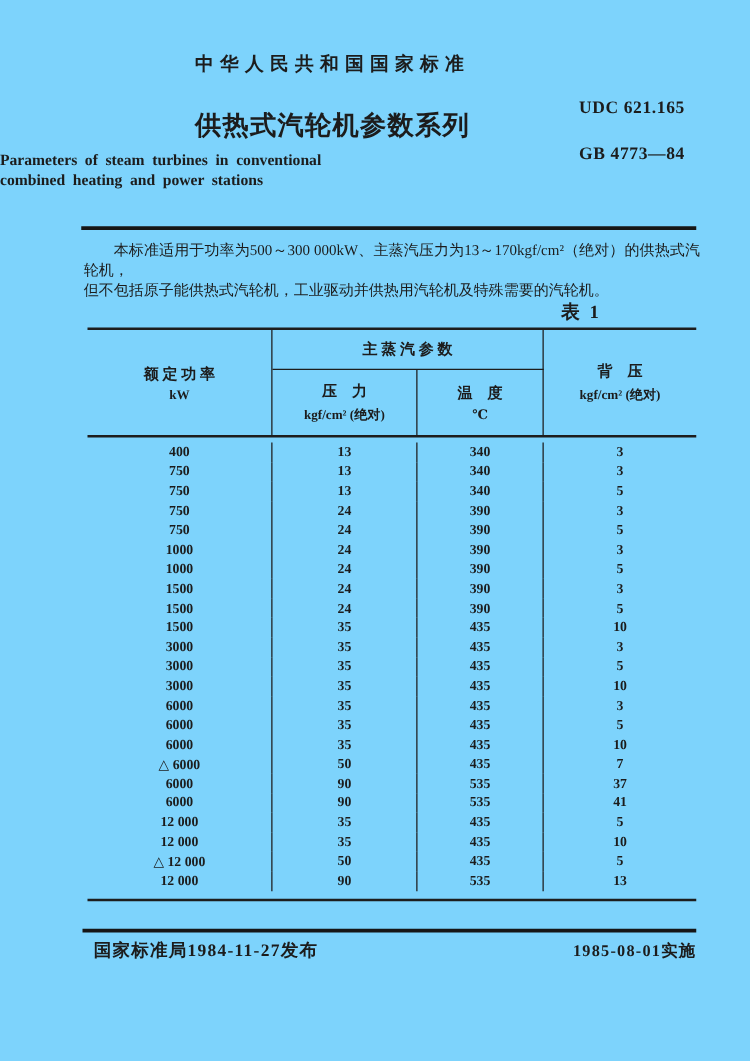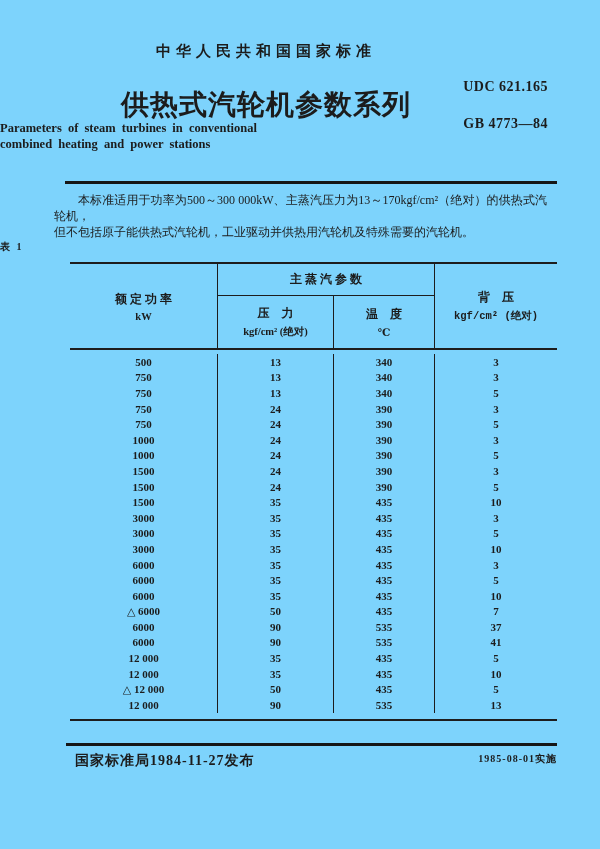--- a/index.html
+++ b/index.html
@@ -17,68 +17,68 @@
     position: absolute; top: 42px; left: 0; width: 532px;
     text-align: center; font-size: 15px; font-weight: bold; letter-spacing: 5px;
   }
   .udc {
     position: absolute; top: 79px; right: 52px;
     font-size: 14px; font-weight: bold; letter-spacing: 0.5px;
     font-family: "Liberation Serif", serif;
   }
   .main-title {
     position: absolute; top: 86px; left: 0; width: 532px;
-    text-align: center; font-size: 28px; font-weight: bold; letter-spacing: 1px;
+    text-align: center; font-size: 21px; font-weight: bold; letter-spacing: 1px;
   }
   .en-title {
     position: absolute; top: 120px; left: 0; width: 532px;
     text-align: left; font-size: 12.5px; font-weight: bold;
     line-height: 16px; word-spacing: 3px;
   }
   .gb-num {
     position: absolute; top: 116px; right: 52px;
     font-size: 14px; font-weight: bold; letter-spacing: 0.5px;
   }
   .header-rule {
     position: absolute; top: 181px; left: 65px; width: 492px; height: 3px;
     background: #161616;
   }
 
   
   .intro {
-    position: absolute; top: 192px; left: 54px; width: 493px;
+    position: absolute; top: 192px; left: 67px; width: 493px;
     font-size: 12px; line-height: 16px; text-align: justify;
   }
   .intro .line1 { text-indent: 2em; }
   .clause { margin-top: 0; }
 
   .table-caption {
     position: absolute; top: 240px; left: 0; width: 481px;
-    text-align: left; font-size: 10px; font-weight: bold; letter-spacing: 2px;
+    text-align: right; font-size: 15px; font-weight: bold; letter-spacing: 2px;
   }
 
   
   .tbl {
     position: absolute; top: 262px; left: 70px; width: 487px;
     border-top: 2px solid #1d1d1d;
   }
   .thead {
     display: grid;
     grid-template-columns: 148px 116px 101px 122px;
     grid-template-rows: 32px 52px;
     border-bottom: 2px solid #1d1d1d;
   }
   .th {
     display: flex; flex-direction: column; align-items: center; justify-content: center;
     font-size: 12px; font-weight: bold;
   }
   .th .unit { font-size: 10.5px; font-weight: bold; margin-top: 3px; letter-spacing: 0; }
   .cell-power   { grid-column: 1; grid-row: 1 / 3; border-right: 1.5px solid #1d1d1d; }
   .cell-steam   { grid-column: 2 / 4; grid-row: 1; border-right: 1.5px solid #1d1d1d; border-bottom: 1.5px solid #1d1d1d; }
-  .cell-back    { grid-column: 4; grid-row: 1 / 3; font-family: Liberation Mono, monospace; }
+  .cell-back    { grid-column: 4; grid-row: 1 / 3; }
   .cell-press   { grid-column: 2; grid-row: 2; border-right: 1.5px solid #1d1d1d; }
   .cell-temp    { grid-column: 3; grid-row: 2; border-right: 1.5px solid #1d1d1d; }
 
   .tbody { border-bottom: 2px solid #1d1d1d; padding: 4px 0 6px 0; }
   .tr {
     display: grid;
     grid-template-columns: 148px 116px 101px 122px;
     height: 15.6px; align-items: center;
   }
   .td { text-align: center; font-size: 11px; font-weight: bold; height: 100%; display:flex; align-items:center; justify-content:center; }
@@ -88,21 +88,21 @@
   .footer-rule {
     position: absolute; top: 743px; left: 66px; width: 491px; height: 3px;
     background: #161616;
   }
   .footer-issued {
     position: absolute; top: 752px; left: 75px;
     font-size: 14px; font-weight: bold; letter-spacing: 1px;
   }
   .footer-effective {
     position: absolute; top: 752px; right: 43px;
-    font-size: 10px; font-weight: bold; letter-spacing: 1px;
+    font-size: 13px; font-weight: bold; letter-spacing: 1px;
   }
 </style>
 </head>
 <body>
 
 <div class="page">
 
   <div class="std-header">中华人民共和国国家标准</div>
   <div class="udc">UDC 621.165</div>
   <div class="main-title">供热式汽轮机参数系列</div>
@@ -137,21 +137,21 @@
         <span>压　力</span>
         <span class="unit">kgf/cm² (绝对)</span>
       </div>
       <div class="th cell-temp">
         <span>温　度</span>
         <span class="unit">℃</span>
       </div>
     </div>
     <div class="tbody">
         <div class="tr">
-          <div class="td b">500</div>
+          <div class="td b">400</div>
           <div class="td b">13</div>
           <div class="td b">340</div>
           <div class="td">3</div>
         </div>
         <div class="tr">
           <div class="td b">750</div>
           <div class="td b">13</div>
           <div class="td b">340</div>
           <div class="td">3</div>
         </div>

